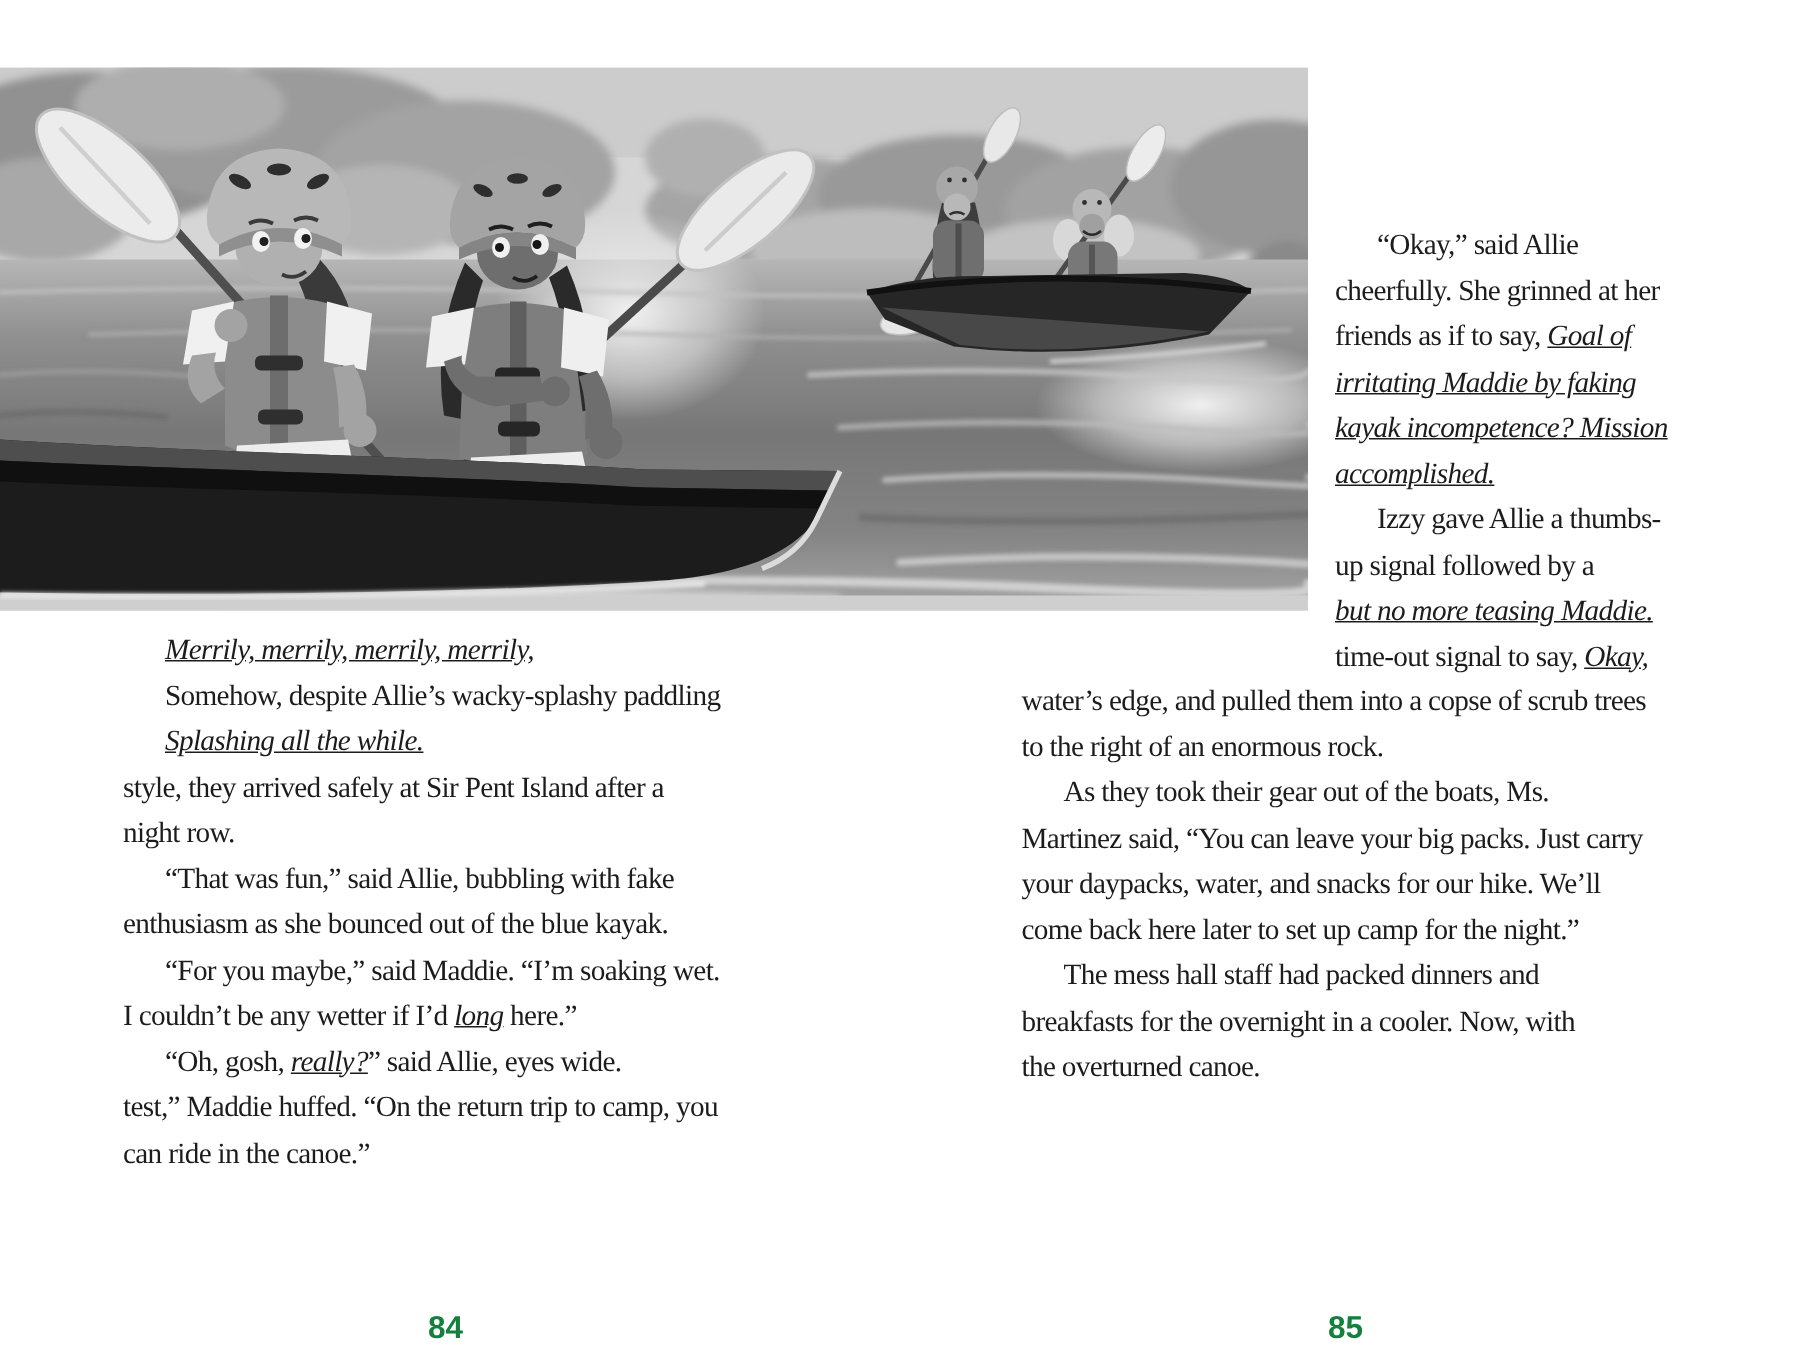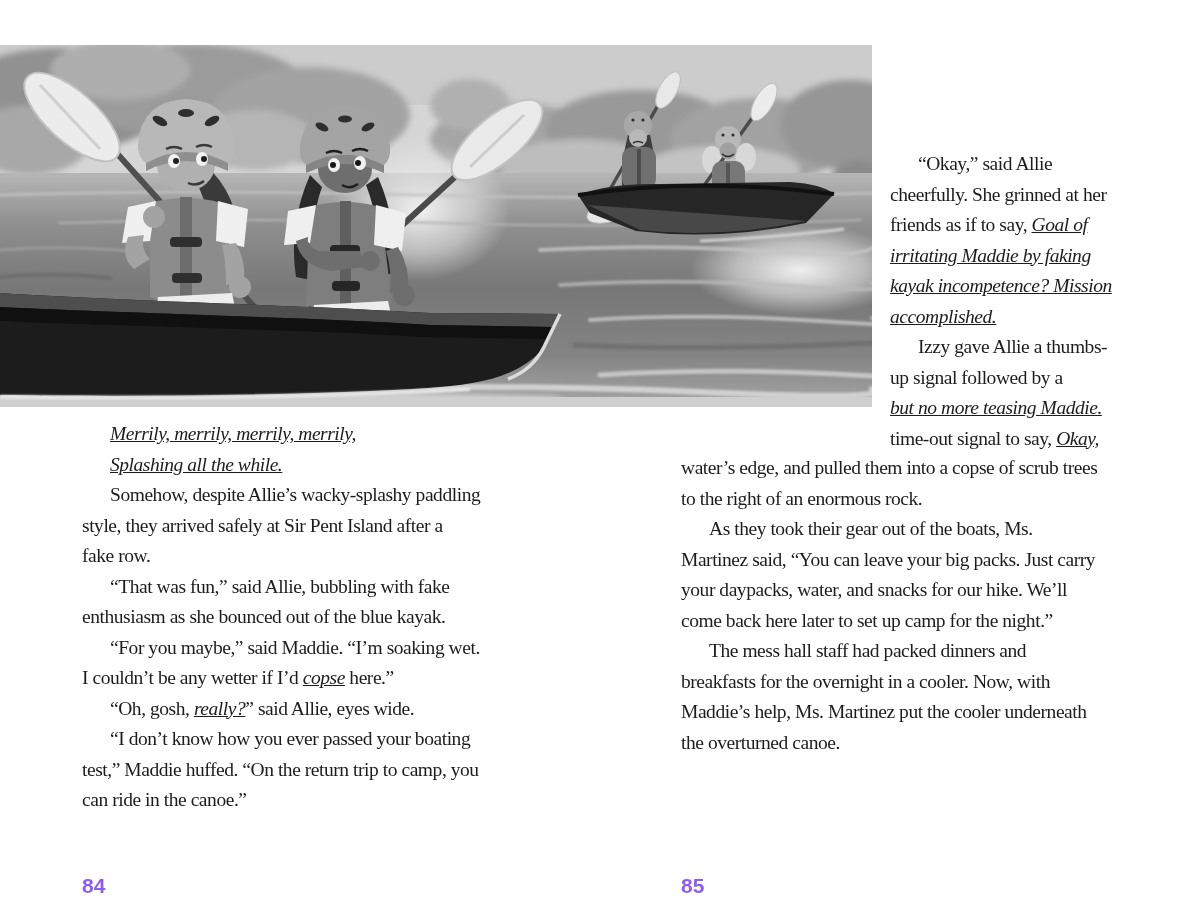--- a/index.html
+++ b/index.html
@@ -20,21 +20,22 @@
   }
   .textcol .line.ind{padding-left:28px;}
   .textcol .it{font-style:italic;text-decoration:underline;}
   #left-text{left:82px;top:374px;width:430px;}
   #right-narrow{left:890px;top:104px;width:230px;}
   #right-wide{left:681px;top:408px;width:432px;}
   .pagenum{
     font-family:"Liberation Sans", sans-serif;
     font-weight:600;
     font-size:21px;
-    color:#8b5cf6;
+    text-align:center;
+    color:#15803d;
   }
   #pn-left{left:82px;top:829px;width:430px;}
   #pn-right{left:681px;top:829px;width:432px;}
 </style>
 </head>
 <body>
 
 <div id="illustration" class="abs">
   <svg viewBox="0 0 872 362" preserveAspectRatio="none" role="img" aria-label="Grayscale illustration: two girls wearing helmets and life vests paddle a dark canoe in the foreground while two more campers paddle a second canoe in the distance on a lake ringed by trees">
     <defs>
@@ -226,30 +227,29 @@
       <path d="M0,248 C120,256 300,260 430,268 L560,269 L552,282 L430,280 C300,272 120,268 0,262 Z" fill="#4e4e4e"></path>
       <path d="M0,262 C120,268 300,272 430,280 L552,282 L546,294 L420,292 C290,284 110,281 0,276 Z" fill="#101010"></path>
       <path d="M560,269 L544,302 C536,318 524,328 508,334" stroke="#dcdcdc" stroke-width="3.5" fill="none"></path>
       <path d="M0,352 C150,354 330,352 470,344" stroke="#e6e6e6" stroke-width="4" fill="none" filter="url(#soft1)"></path>
     </g>
   </svg>
 </div>
 
 <div id="left-text" class="abs textcol">
     <div class="line ind"><span class="it">Merrily, merrily, merrily, merrily,</span></div>
+    <div class="line ind"><span>Somehow, despite Allie’s wacky-splashy paddling</span></div>
     <div class="line ind"><span class="it">Splashing all the while.</span></div>
-    <div class="line ind"><span>Somehow, despite Allie’s wacky-splashy paddling</span></div>
     <div class="line"><span>style, they arrived safely at Sir Pent Island after a</span></div>
-    <div class="line"><span>fake row.</span></div>
+    <div class="line"><span>night row.</span></div>
     <div class="line ind"><span>“That was fun,” said Allie, bubbling with fake</span></div>
     <div class="line"><span>enthusiasm as she bounced out of the blue kayak.</span></div>
     <div class="line ind"><span>“For you maybe,” said Maddie. “I’m soaking wet.</span></div>
-    <div class="line"><span>I couldn’t be any wetter if I’d </span><span class="it">copse</span><span> here.”</span></div>
+    <div class="line"><span>I couldn’t be any wetter if I’d </span><span class="it">long</span><span> here.”</span></div>
     <div class="line ind"><span>“Oh, gosh, </span><span class="it">really?</span><span>” said Allie, eyes wide.</span></div>
-    <div class="line ind"><span>“I don’t know how you ever passed your boating</span></div>
     <div class="line"><span>test,” Maddie huffed. “On the return trip to camp, you</span></div>
     <div class="line"><span>can ride in the canoe.”</span></div>
   </div>
 
 <div id="right-narrow" class="abs textcol">
     <div class="line ind"><span>“Okay,” said Allie</span></div>
     <div class="line"><span>cheerfully. She grinned at her</span></div>
     <div class="line"><span>friends as if to say, </span><span class="it">Goal of</span></div>
     <div class="line"><span class="it">irritating Maddie by faking</span></div>
     <div class="line"><span class="it">kayak incompetence? Mission</span></div>
@@ -262,18 +262,17 @@
 
 <div id="right-wide" class="abs textcol">
     <div class="line"><span>water’s edge, and pulled them into a copse of scrub trees</span></div>
     <div class="line"><span>to the right of an enormous rock.</span></div>
     <div class="line ind"><span>As they took their gear out of the boats, Ms.</span></div>
     <div class="line"><span>Martinez said, “You can leave your big packs. Just carry</span></div>
     <div class="line"><span>your daypacks, water, and snacks for our hike. We’ll</span></div>
     <div class="line"><span>come back here later to set up camp for the night.”</span></div>
     <div class="line ind"><span>The mess hall staff had packed dinners and</span></div>
     <div class="line"><span>breakfasts for the overnight in a cooler. Now, with</span></div>
-    <div class="line"><span>Maddie’s help, Ms. Martinez put the cooler underneath</span></div>
     <div class="line"><span>the overturned canoe.</span></div>
   </div>
 
 <div id="pn-left" class="abs pagenum">84</div>
 <div id="pn-right" class="abs pagenum">85</div>
 
 </body></html>

